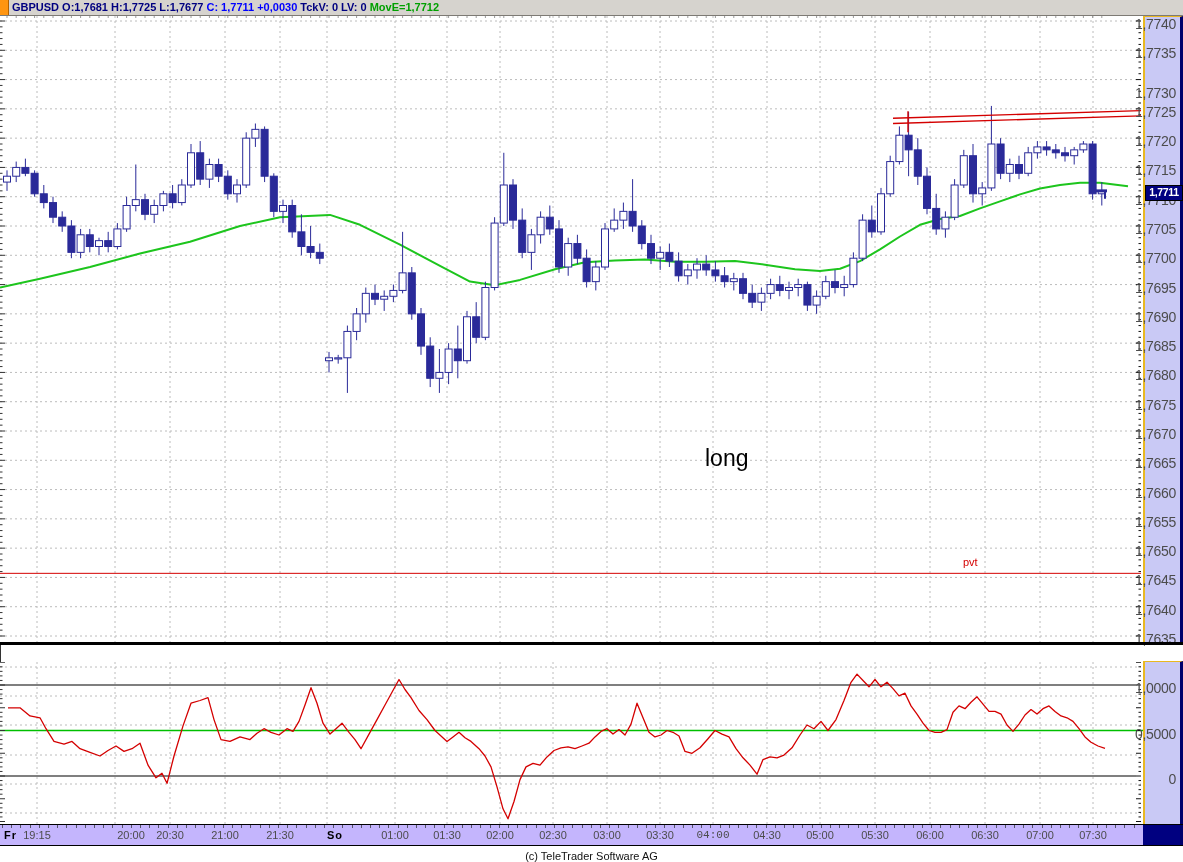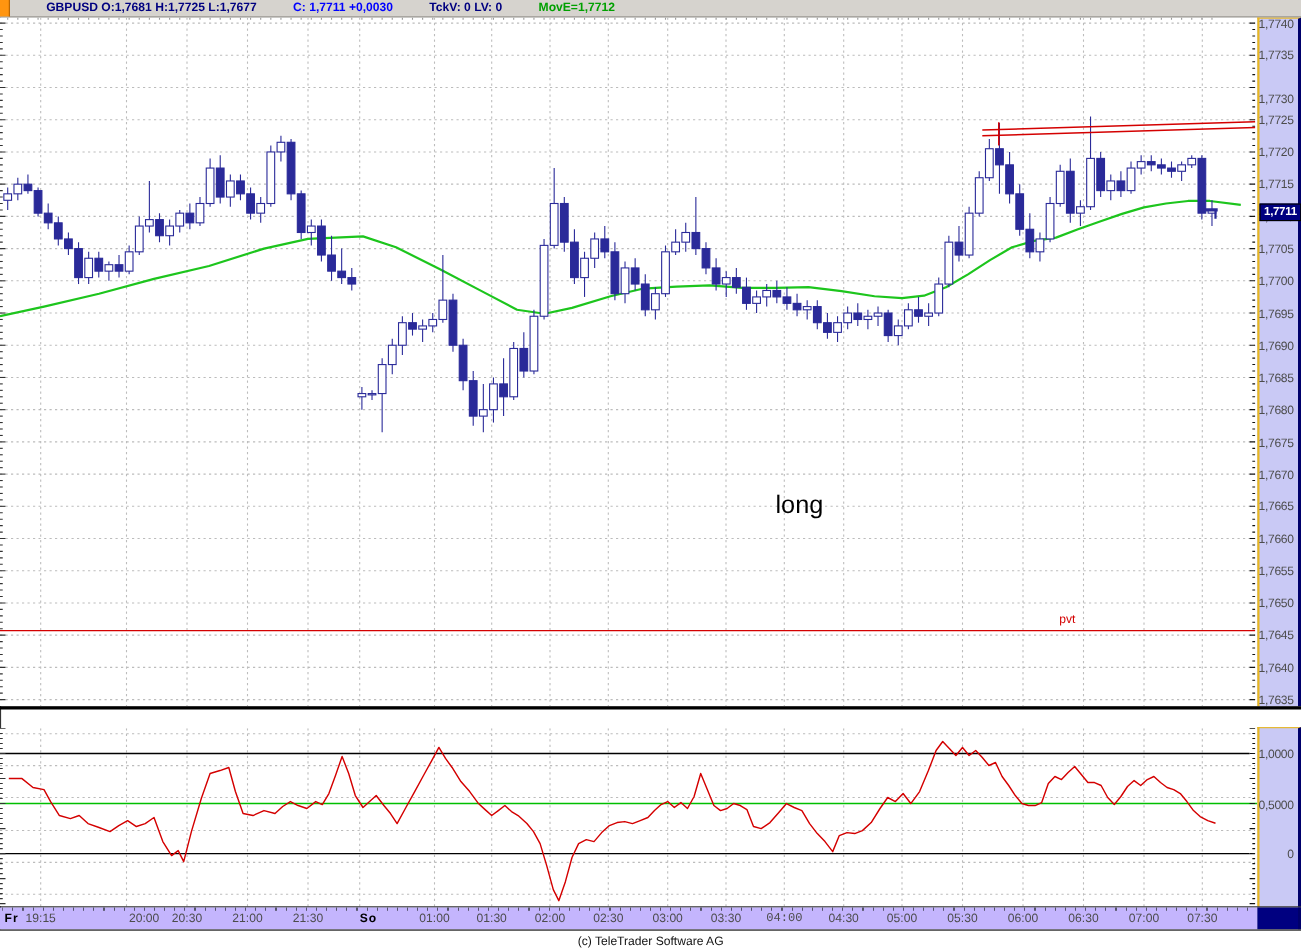--- a/index.html
+++ b/index.html
@@ -3,26 +3,26 @@
 <meta charset="utf-8">
 <style>
   html,body{margin:0;padding:0;background:#ffffff;}
   .screen{position:relative;width:1183px;height:862px;background:#ffffff;overflow:hidden;
           font-family:"Liberation Sans",sans-serif;-webkit-font-smoothing:none;}
   .header-bar{position:absolute;left:0;top:0;width:1183px;height:16px;background:#d6d3ce;
               border-bottom:1px solid #7d7a74;box-sizing:border-box;white-space:nowrap;}
   .corner-block{position:absolute;left:0;top:0;width:8px;height:15px;background:#ff910e;background:#ff9510;
                 border-right:1px solid #b36200;}
   .readout{position:absolute;left:12px;top:1px;font-size:11px;font-weight:bold;letter-spacing:0px;}
-  .readout span{white-space:pre;margin-left:30px;}
+  .readout span{white-space:pre;}
   .main-chart{position:absolute;left:0;top:16px;background:#ffffff;}
   .price-axis{position:absolute;left:1143px;top:16px;width:40px;height:626px;background:#c9c9f5;
               box-sizing:border-box;border-left:2px solid #e9b821;border-top:1px solid #e9b821;
               border-right:3px solid #00006b;}
-  .axis-label{position:absolute;right:4px;font-size:11px;letter-spacing:-0.3px;color:#4c4c4c;}
+  .axis-label{position:absolute;right:4px;font-size:14px;letter-spacing:-0.3px;color:#4c4c4c;}
   .price-tag{position:absolute;left:0px;width:36px;height:14px;background:#000080;color:#ffffff;
              border:1px solid #000000;font-size:10.5px;font-weight:bold;text-align:center;line-height:13px;
              letter-spacing:-0.3px;z-index:5;}
   .sep-line{position:absolute;left:0;top:642px;width:1183px;height:3px;background:#000000;}
   .ind-header{position:absolute;left:0;top:645px;width:1183px;height:17px;background:#d6d3ce;
               border-bottom:1px solid #555555;box-sizing:border-box;white-space:nowrap;}
   .ind-readout{position:absolute;left:12px;top:2px;font-size:11px;font-weight:bold;}
   .low-chart{position:absolute;left:0;top:662px;background:#ffffff;}
   .ind-axis{position:absolute;left:1143px;top:661px;width:40px;height:163px;background:#c9c9f5;
             box-sizing:border-box;border-left:2px solid #e9b821;border-top:1px solid #e9b821;

